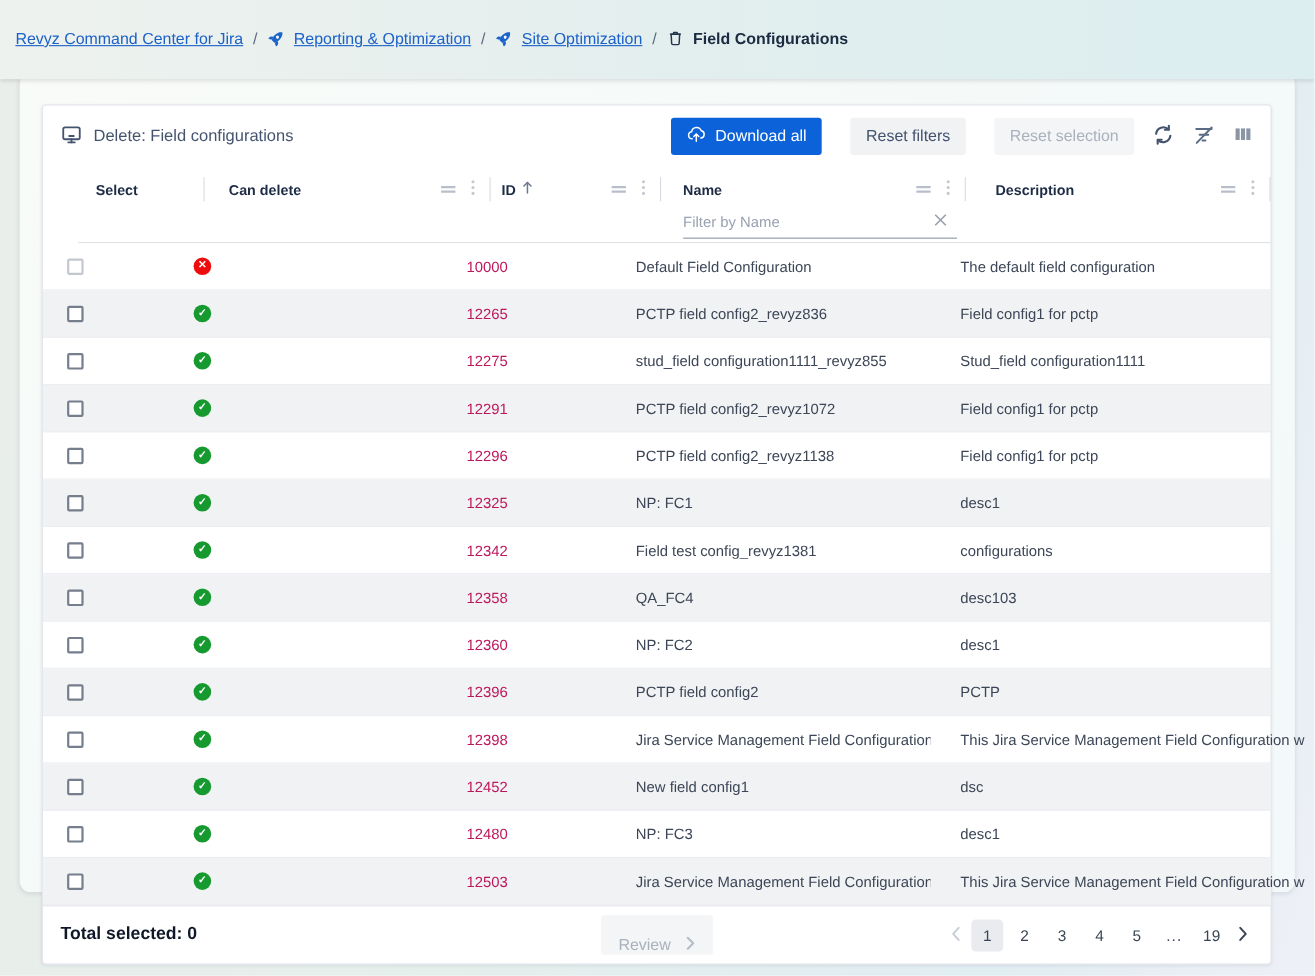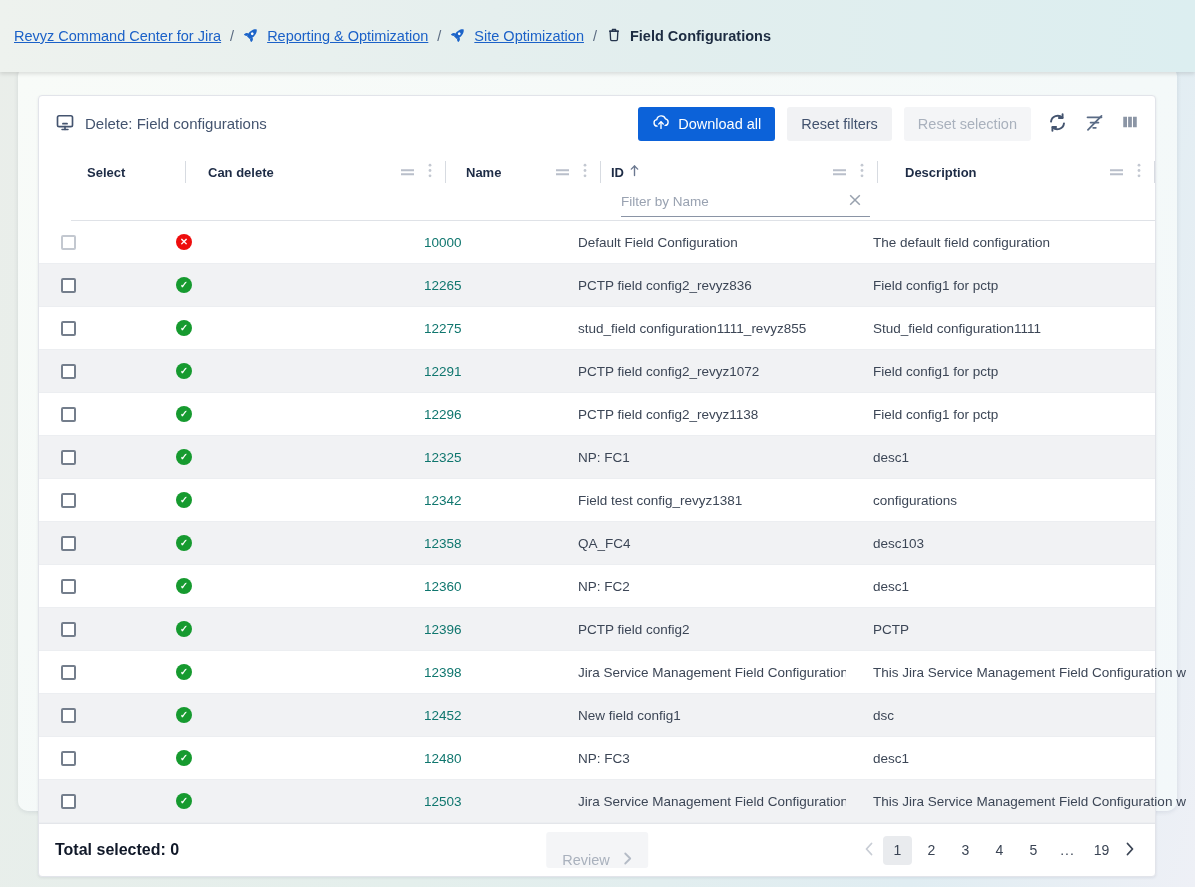--- a/index.html
+++ b/index.html
@@ -41,21 +41,21 @@
   }
 
   
   .toolbar { height:55px; display:flex; align-items:center; padding:0 16px; }
   .panel-title { display:flex; align-items:center; gap:10px; color:#44546f; font-size:15px; }
   .tb-spacer { flex:1; }
   .btn {
     height:34px; border:none; border-radius:3px; font-size:14.5px;
     font-family:"Liberation Sans",sans-serif;
     padding:0 14px; display:inline-flex; align-items:center; gap:8px;
-    margin-left:12px; cursor:pointer; white-space:nowrap;
+    margin-left:26px; cursor:pointer; white-space:nowrap;
   }
   .btn-primary { background:#0c62d9; color:#fff; }
   .btn-subtle  { background:#f1f2f4; color:#42526e; }
   .btn-disabled{ background:#f4f5f7; color:#a9b1bd; cursor:default; }
   .icon-btn { background:none; border:none; margin-left:16px; cursor:pointer; display:flex; align-items:center; padding:0; }
 
   
   .grid-cols { display:grid; grid-template-columns:115px 260px 155px 277px 1fr; }
   .thead { grid-template-rows:38px 29px; border-bottom:1px solid #dfe2e7; padding-top:2px;margin-left:32px; }
   .th {
@@ -88,21 +88,21 @@
   .checkbox.disabled { border-color:#c3c8d0; cursor:default; }
   .status-badge {
     width:16px; height:16px; border-radius:50%; margin-left:22px;
     display:flex; align-items:center; justify-content:center;
     color:#fff; font-size:9.5px; font-weight:bold; line-height:1;
   }
   .status-badge.ok { background:#169a2f; }
   .status-badge.no { background:#ee0d0d; }
   .status-badge.ok::before { content:"\2713"; }
   .status-badge.no::before { content:"\2715"; }
-  .id-link { color:#0f766e; margin-left:10px; text-decoration:none; cursor:pointer; }
+  .id-link { color:#be185d; margin-left:10px; text-decoration:none; cursor:pointer; }
   .cell-name, .cell-desc { display:block; white-space:nowrap; overflow:hidden; }
   .cell-name { margin-left:9px; padding-right:4px; }
   .cell-desc { margin-left:27px; padding-right:2px; }
 
   
   .tfoot { height:53px; border-top:1px solid #e4e6ea; display:flex; align-items:center; padding:0 16px; position:relative; }
   .total-label { font-weight:bold; font-size:16px; color:#101828; }
   .review-btn {
     position:absolute; left:50%; transform:translateX(-50%);
     background:#f4f5f7; color:#a9b1bd; border:none; border-radius:3px;
@@ -237,40 +237,40 @@
                 <path d="M1 3.2h13M1 7.2h13"></path>
               </svg></span>
           <span><svg width="4" height="15" viewBox="0 0 4 15" fill="#c3c8d1">
                 <circle cx="2" cy="2.2" r="1.4"></circle>
                 <circle cx="2" cy="7.5" r="1.4"></circle>
                 <circle cx="2" cy="12.8" r="1.4"></circle>
               </svg></span>
         </div>
         <span class="col-sep"></span>
       </div>
-      <div class="th th-name">
-        <span>Name</span>
-        <div class="th-tools">
-          <span><svg width="15" height="10" viewBox="0 0 15 10" fill="none" stroke="#b9bfca" stroke-width="2">
-                <path d="M1 3.2h13M1 7.2h13"></path>
-              </svg></span>
-          <span><svg width="4" height="15" viewBox="0 0 4 15" fill="#c3c8d1">
-                <circle cx="2" cy="2.2" r="1.4"></circle>
-                <circle cx="2" cy="7.5" r="1.4"></circle>
-                <circle cx="2" cy="12.8" r="1.4"></circle>
-              </svg></span>
-        </div>
-        <span class="col-sep"></span>
-      </div>
       <div class="th th-id">
         <span>ID</span>
         <span><svg width="11" height="13" viewBox="0 0 12 14" fill="none" stroke="#6b7890" stroke-width="1.5" stroke-linecap="round" stroke-linejoin="round">
               <path d="M6 12.5V2"></path>
               <path d="M2.5 5.5L6 2l3.5 3.5"></path>
             </svg></span>
+        <div class="th-tools">
+          <span><svg width="15" height="10" viewBox="0 0 15 10" fill="none" stroke="#b9bfca" stroke-width="2">
+                <path d="M1 3.2h13M1 7.2h13"></path>
+              </svg></span>
+          <span><svg width="4" height="15" viewBox="0 0 4 15" fill="#c3c8d1">
+                <circle cx="2" cy="2.2" r="1.4"></circle>
+                <circle cx="2" cy="7.5" r="1.4"></circle>
+                <circle cx="2" cy="12.8" r="1.4"></circle>
+              </svg></span>
+        </div>
+        <span class="col-sep"></span>
+      </div>
+      <div class="th th-name">
+        <span>Name</span>
         <div class="th-tools">
           <span><svg width="15" height="10" viewBox="0 0 15 10" fill="none" stroke="#b9bfca" stroke-width="2">
                 <path d="M1 3.2h13M1 7.2h13"></path>
               </svg></span>
           <span><svg width="4" height="15" viewBox="0 0 4 15" fill="#c3c8d1">
                 <circle cx="2" cy="2.2" r="1.4"></circle>
                 <circle cx="2" cy="7.5" r="1.4"></circle>
                 <circle cx="2" cy="12.8" r="1.4"></circle>
               </svg></span>
         </div>

